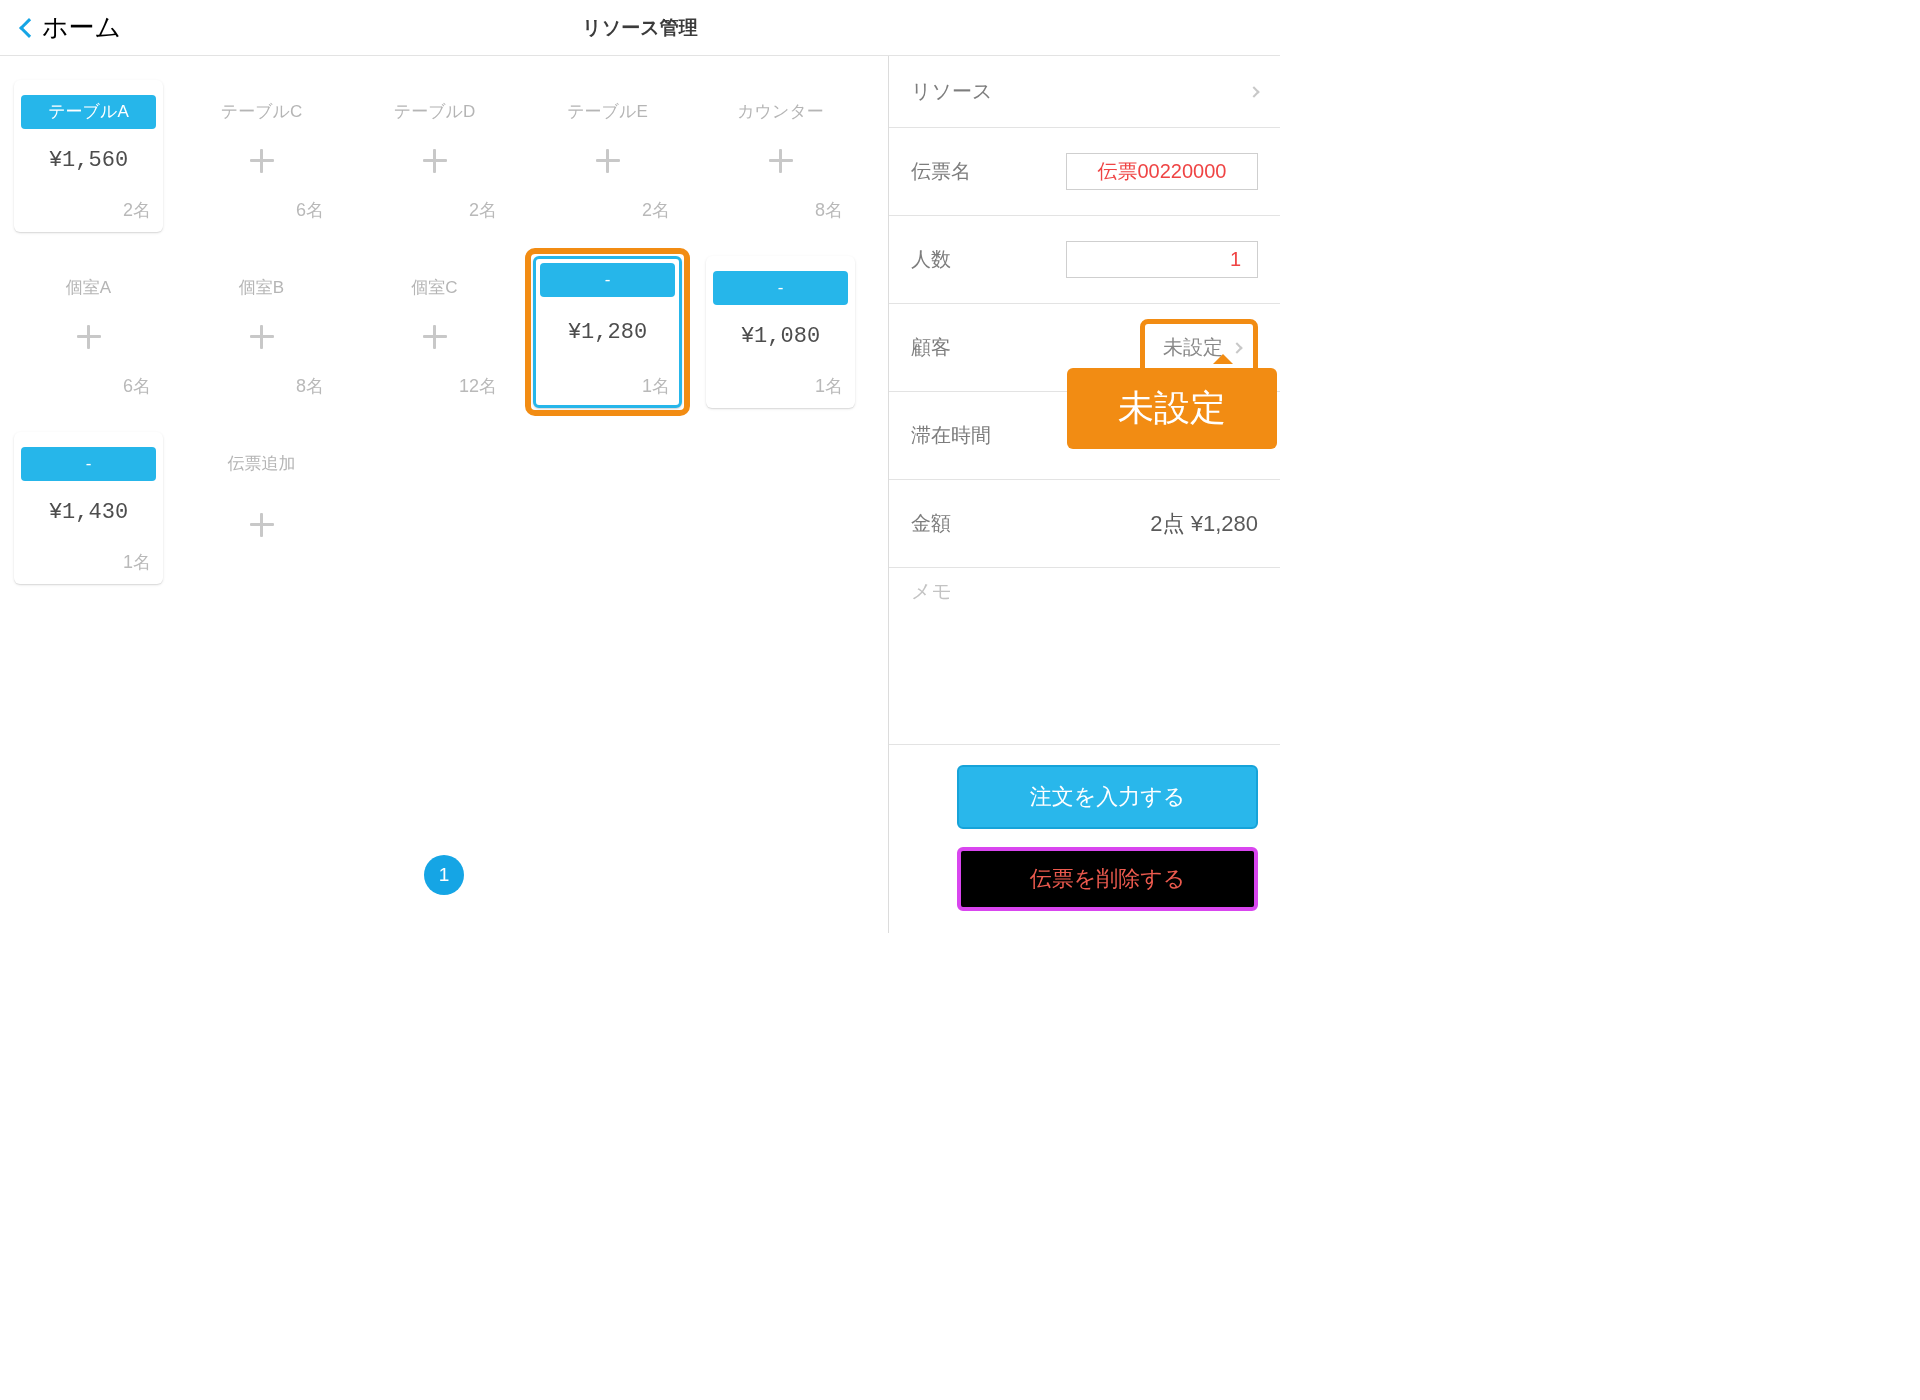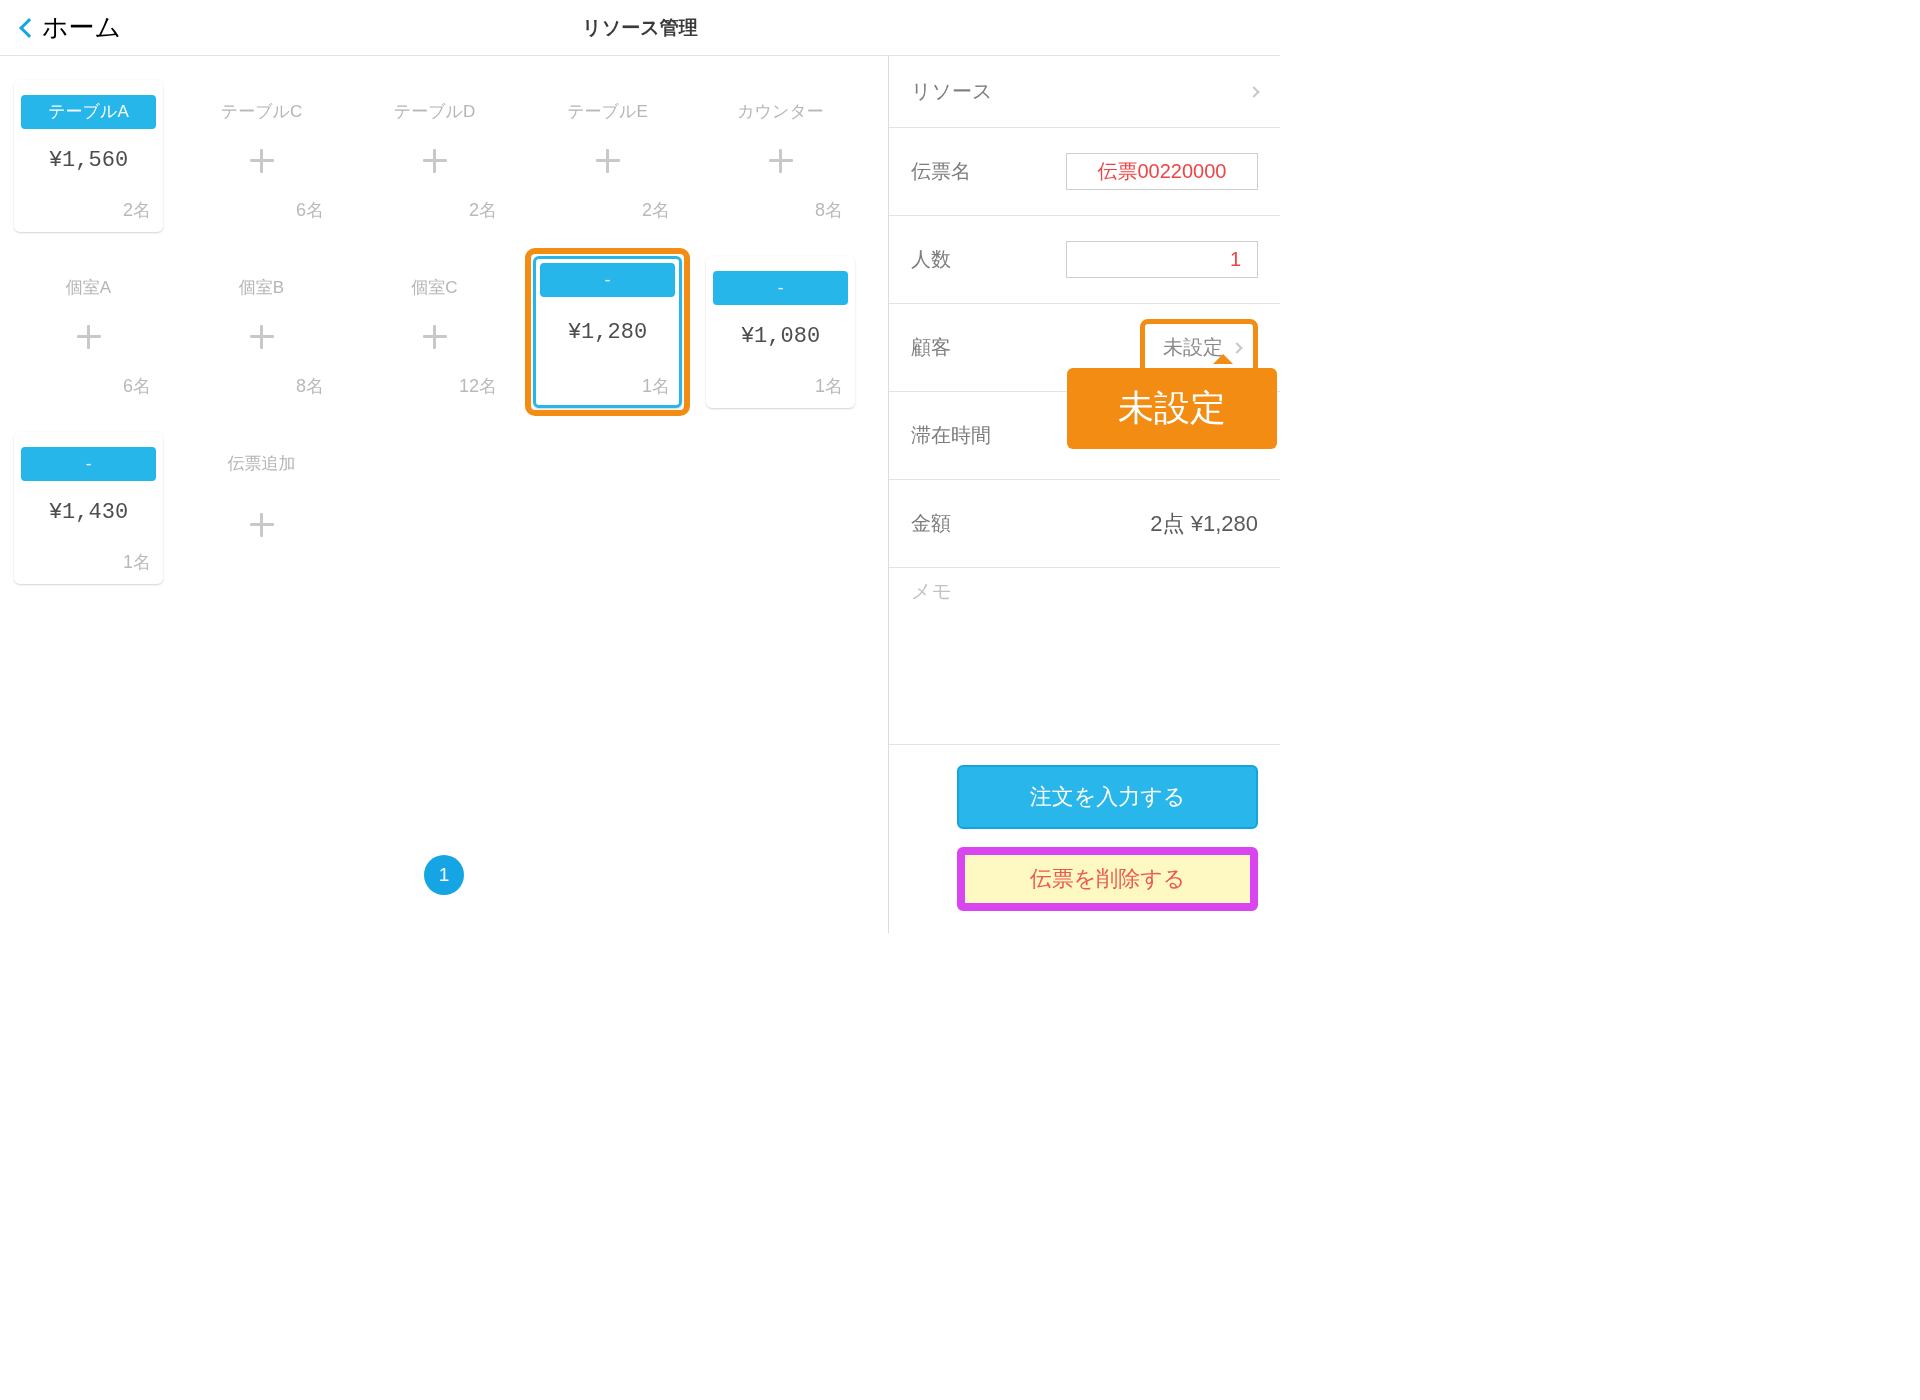--- a/index.html
+++ b/index.html
@@ -245,21 +245,21 @@
     height: 64px;
     border-radius: 6px;
     font-size: 22px;
     display: flex;
     align-items: center;
     justify-content: center;
     cursor: pointer;
     margin-left: 46px;
   }
   .btn-primary { background: #29b7eb; color: #fff; border: 2px solid #16a3d9; }
-  .btn-danger  { background: #fef9c3; color: #ec5a4e; border: 8px solid #d946ef; }
+  .btn-danger  { background: #000000; color: #ec5a4e; border: 4px solid #d946ef; }
 </style>
 </head>
 <body>
 
 <div class="app">
 
   <div class="header">
     <div class="back">
       <span class="chev"></span>
       <span>ホーム</span>

